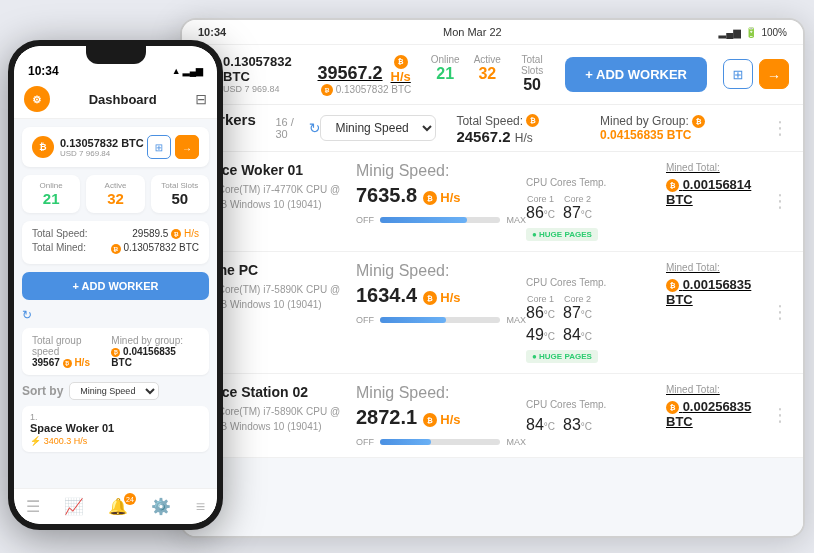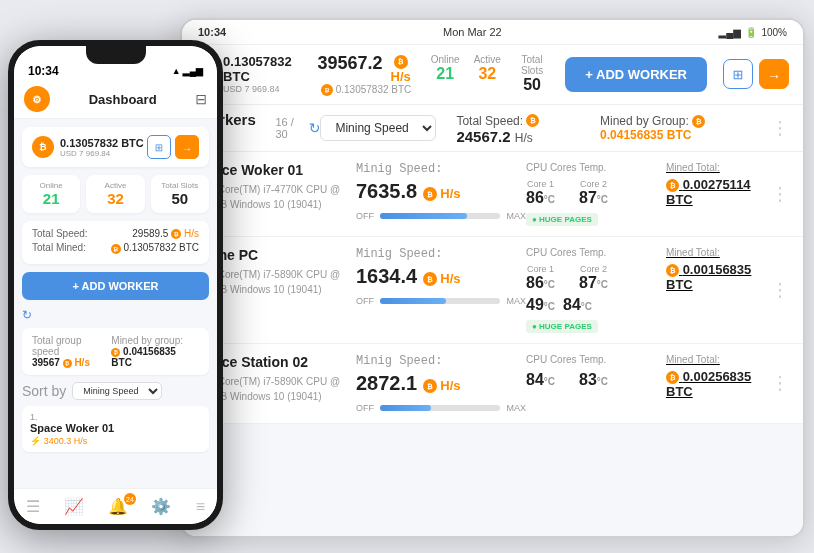--- a/index.html
+++ b/index.html
@@ -188,21 +188,21 @@
     .p-workers-header {
       display: flex;
       align-items: center;
       justify-content: space-between;
       margin-bottom: 6px;
     }
     .p-workers-title { font-size: 12px; font-weight: 700; color: #222; }
     .p-workers-count { font-size: 9px; color: #999; }
 
     .p-sort-row { display: flex; align-items: center; gap: 6px; margin-bottom: 6px; }
-    .p-sort-lbl { font-size: 14px; color: #999; }
+    .p-sort-lbl { font-size: 12px; color: #999; font-weight: bold; }
     .p-sort-sel {
       background: #fff;
       border: 1px solid #ddd;
       border-radius: 5px;
       padding: 2px 6px;
       font-size: 9px;
       color: #333;
     }
 
     .p-worker {
@@ -248,21 +248,21 @@
       align-items: stretch;
       background: #fff;
       border-bottom: 1px solid #f0f0f0;
       padding: 10px 14px;
     }
     .dw-worker-info { flex: 0 0 160px; }
     .dw-worker-name { font-size: 14px; font-weight: 700; color: #222; margin-bottom: 4px; }
     .dw-worker-spec { font-size: 10px; color: #999; line-height: 1.5; }
 
     .dw-mining-block { flex: 0 0 170px; }
-    .dw-mining-label { font-size: 12px; color: #999; margin-bottom: 4px; font-family: Liberation Mono, monospace; }
+    .dw-mining-label { font-size: 16px; color: #999; margin-bottom: 4px; }
     .dw-mining-speed { font-size: 20px; font-weight: 700; color: #222; }
     .dw-mining-unit { color: #ff8c00; font-size: 13px; }
     .dw-speed-bar-container {
       margin-top: 8px;
       display: flex;
       align-items: center;
       gap: 6px;
       font-size: 9px;
       color: #999;
     }
@@ -272,26 +272,26 @@
       background: #e0e0e0;
       border-radius: 3px;
       position: relative;
     }
     .dw-speed-bar-fill {
       height: 100%;
       border-radius: 3px;
       background: linear-gradient(90deg, #4a90e2, #6ab0f5);
     }
 
-    .dw-cpu-block { flex: 0 0 140px; }
+    .dw-cpu-block { flex: 0 0 140px; margin-top: 15px; }
     .dw-cpu-label { font-size: 10px; color: #999; margin-bottom: 6px; }
-    .dw-cpu-temps { display: flex; gap: 24px; }
+    .dw-cpu-temps { display: flex; gap: 8px; }
     .dw-cpu-temp { text-align: center; }
     .dw-cpu-core { font-size: 9px; color: #999; }
-    .dw-cpu-val { font-size: 16px; font-weight: 700; color: #222; }
+    .dw-cpu-val { font-size: 16px; font-weight: 400; color: #222; }
     .dw-cpu-deg { font-size: 10px; color: #999; }
     .dw-huge-pages {
       margin-top: 6px;
       display: inline-block;
       background: #e8f5e9;
       color: #2ecc71;
       font-size: 8px;
       padding: 2px 6px;
       border-radius: 3px;
       font-weight: 600;
@@ -376,21 +376,21 @@
     <div class="tablet-top-bar">
       <div class="tablet-btc-main">
         <div class="t-btc-icon">₿</div>
         <div>
           <div style="font-size:13px;font-weight:700;color:#222;">0.13057832 BTC</div>
           <div style="font-size:9px;color:#999;">USD 7 969.84</div>
         </div>
       </div>
       <div style="display:flex;align-items:center;gap:16px;">
         <div style="text-align:center;">
-          <div style="display:flex;align-items:flex-start;gap:4px;">
+          <div style="display:flex;align-items:flex-end;gap:4px;text-decoration:underline;">
             <span style="font-size:18px;font-weight:700;color:#222;">39567.2</span>
             <span style="color:#ff8c00;font-weight:600;font-size:13px;">
               <span style="width:14px;height:14px;background:#ff8c00;border-radius:50%;display:inline-flex;align-items:center;justify-content:center;color:#fff;font-size:7px;font-weight:bold;vertical-align:middle;">₿</span>
               H/s
             </span>
           </div>
           <div style="font-size:10px;color:#999;">
             <span style="width:12px;height:12px;background:#ff8c00;border-radius:50%;display:inline-flex;align-items:center;justify-content:center;color:#fff;font-size:6px;font-weight:bold;vertical-align:middle;">₿</span>
             <span>0.13057832 BTC</span>
           </div>
@@ -484,21 +484,21 @@
               <div class="dw-cpu-core">Core 2</div>
               <div class="dw-cpu-val"><span>87</span><span class="dw-cpu-deg">°C</span></div>
             </div>
           </div>
           <span class="dw-huge-pages">● HUGE PAGES</span>
         </div>
         <div class="dw-mined-block">
           <div class="dw-mined-label">Mined Total:</div>
           <div class="dw-mined-val">
             <span style="width:13px;height:13px;background:#ff8c00;border-radius:50%;display:inline-flex;align-items:center;justify-content:center;color:#fff;font-size:7px;font-weight:bold;vertical-align:middle;">₿</span>
-            <span>0.00275114 BTC</span>
+            <span>0.00156814 BTC</span>
           </div>
         </div>
         <div class="dw-more">⋮</div>
       </div>
 
       <div class="dw-worker-card">
         <div class="dw-worker-info">
           <div class="dw-worker-name">Home PC</div>
           <div class="dw-worker-spec">
             <span>Intel Core(TM) i7-5890K CPU @</span><br>

